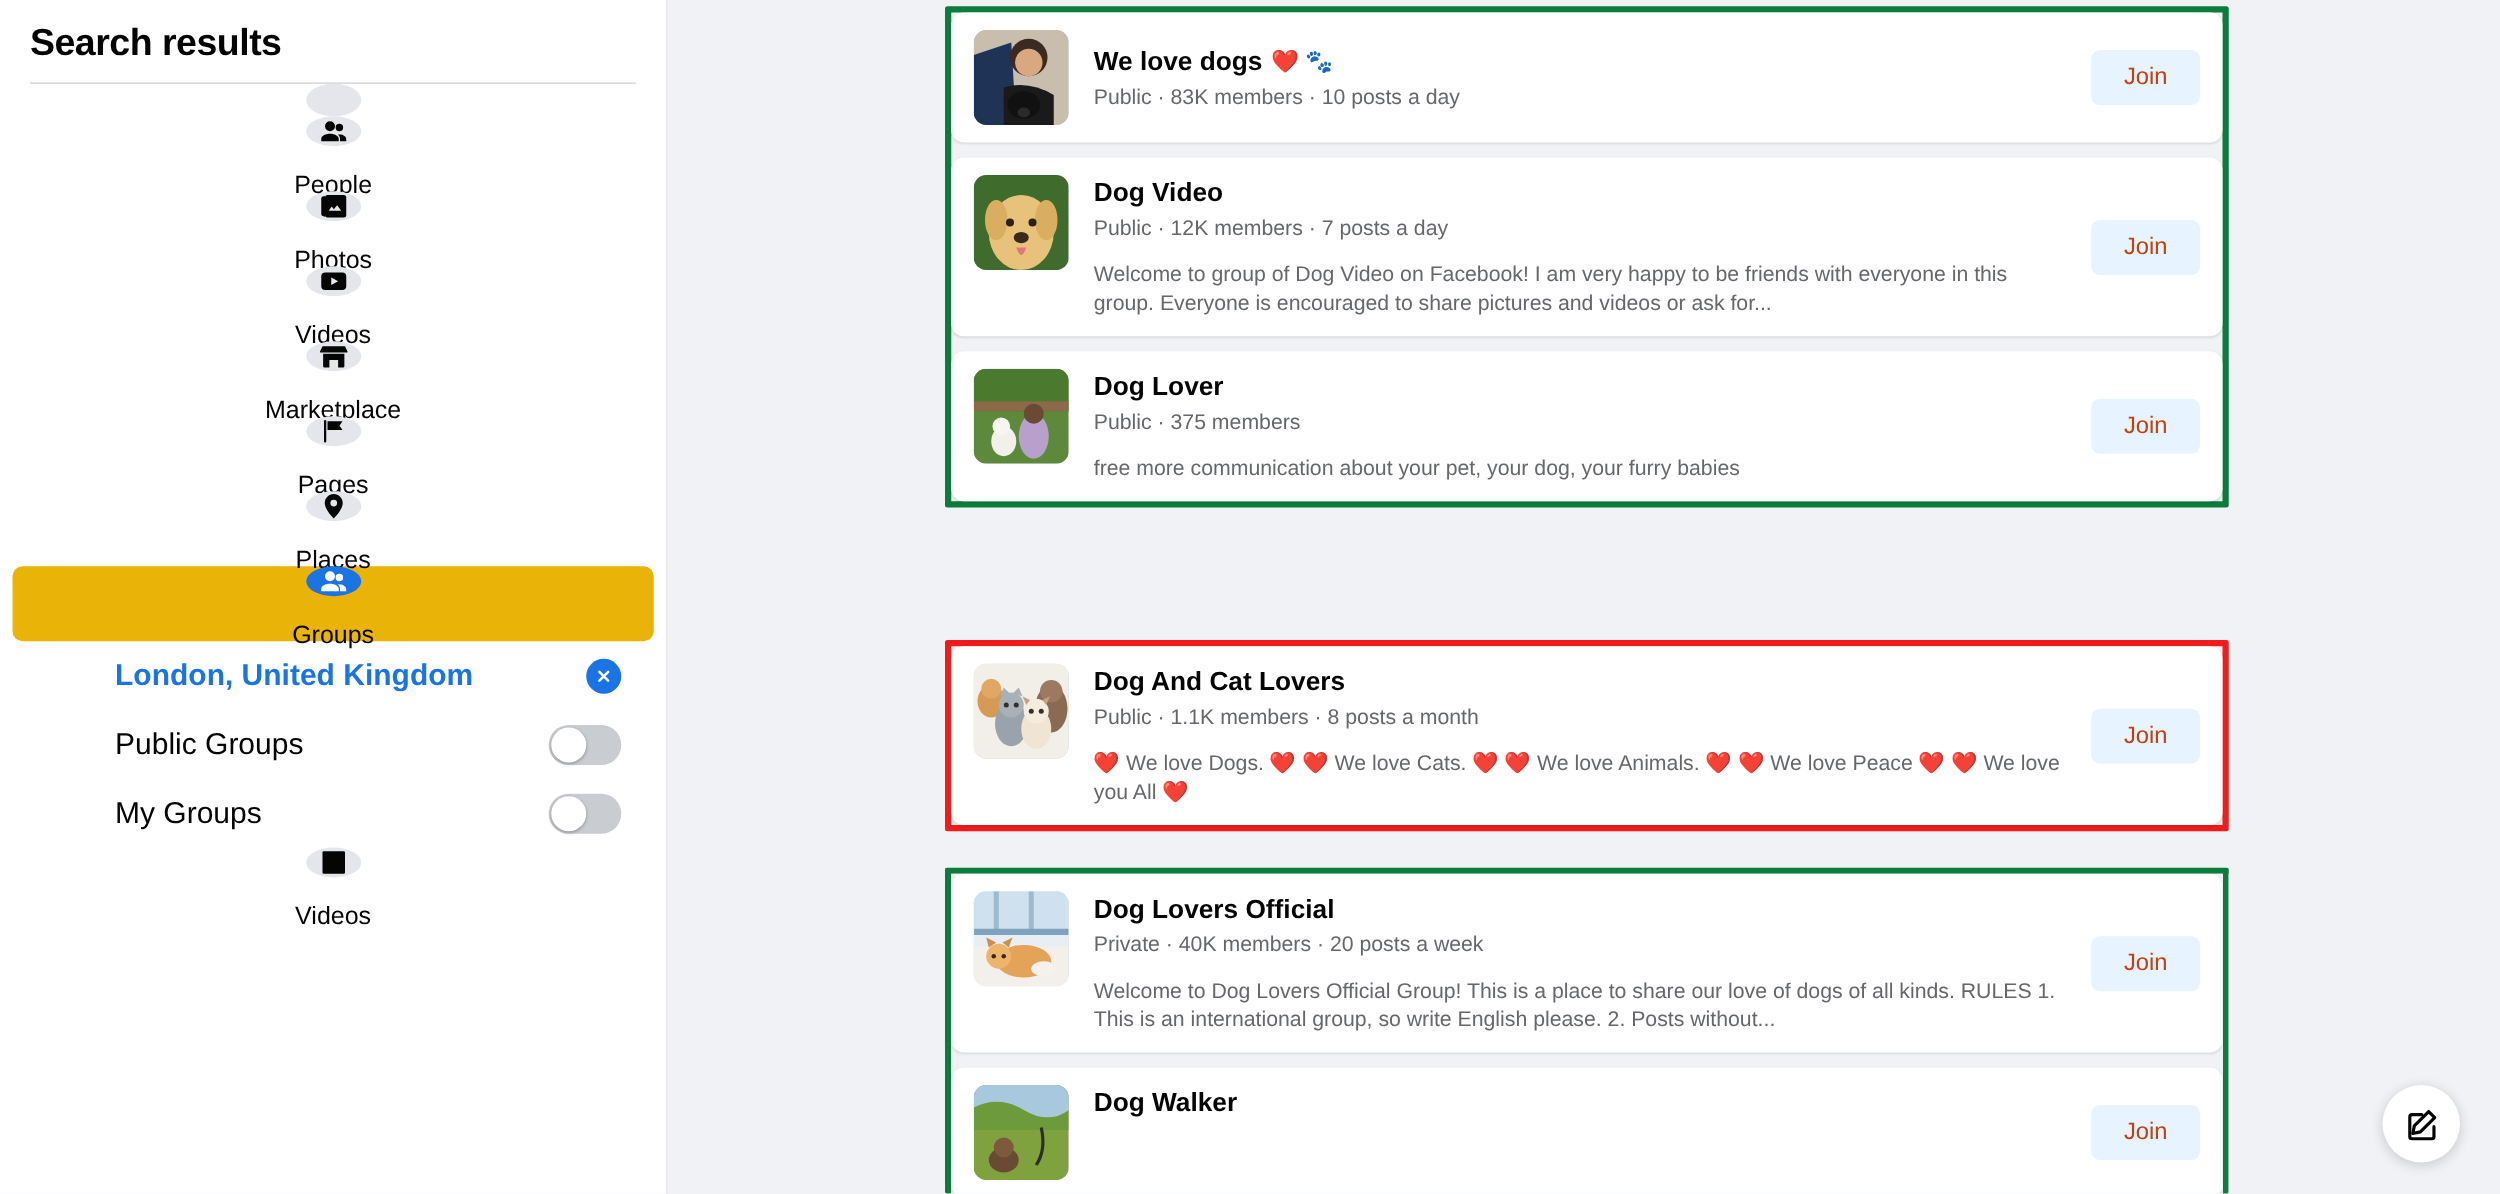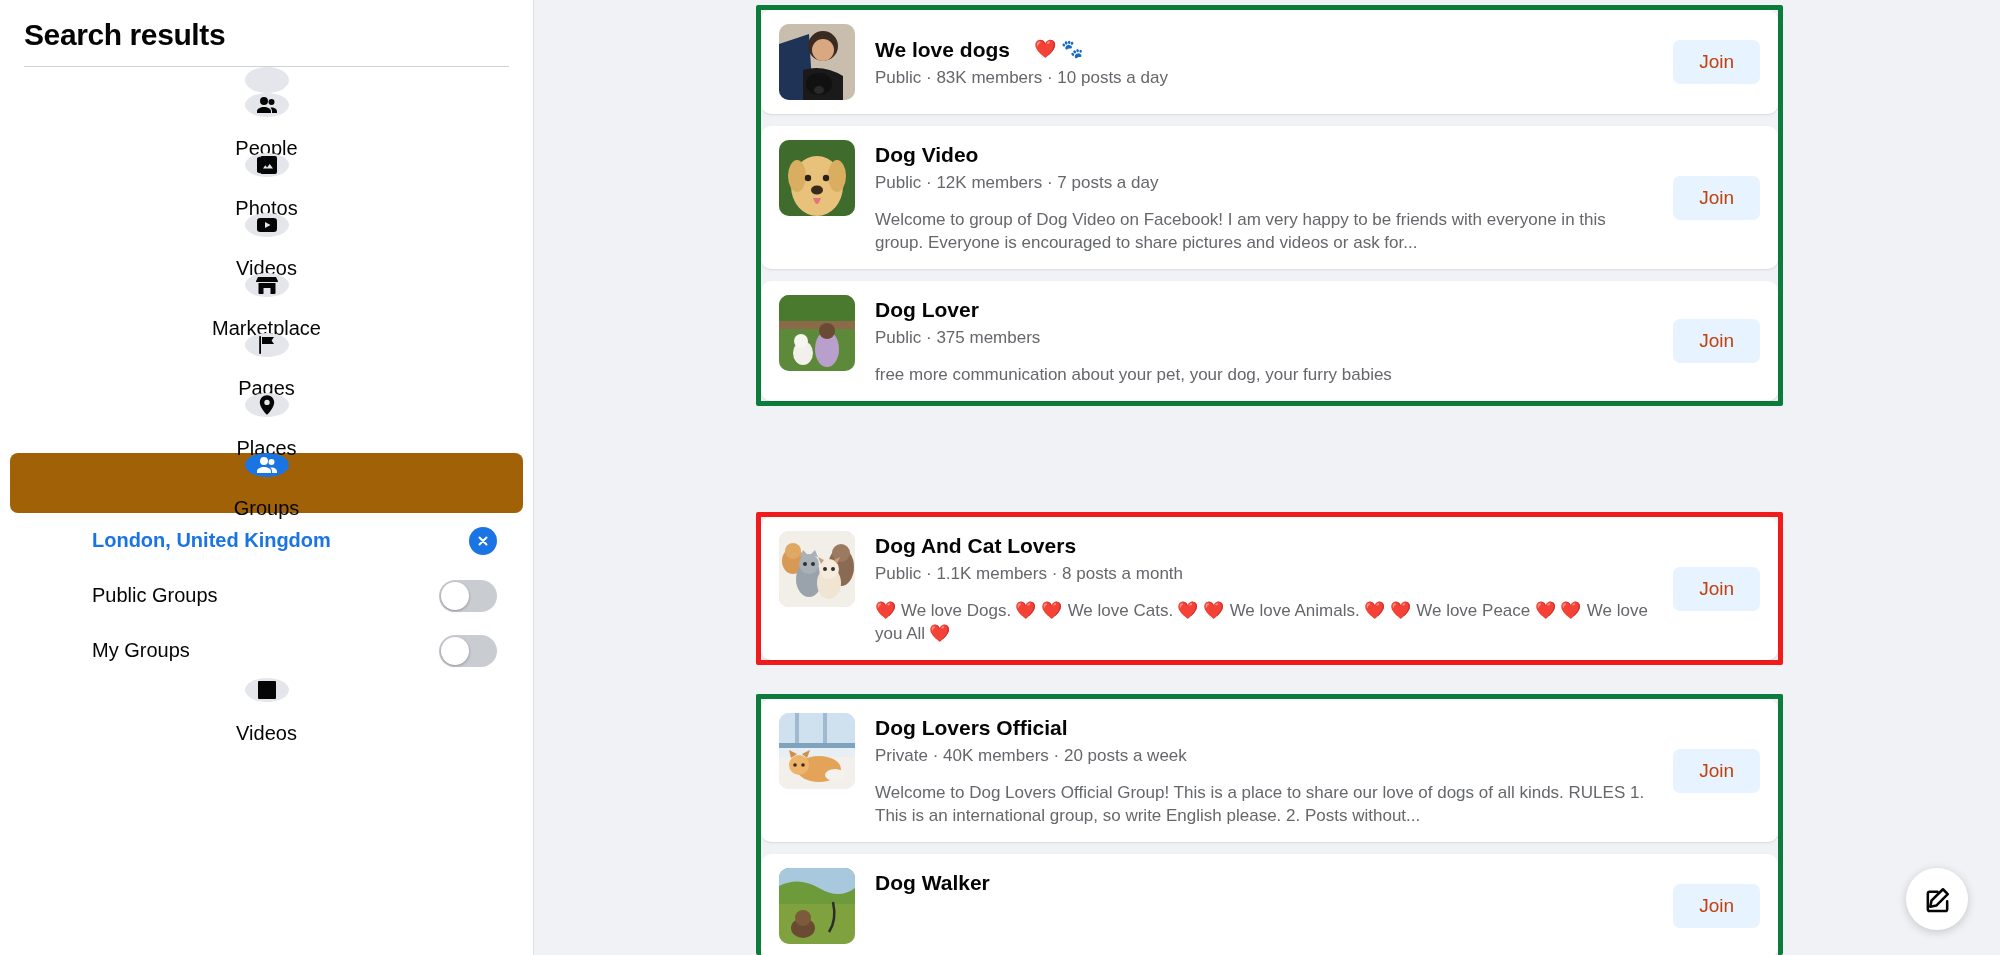--- a/index.html
+++ b/index.html
@@ -32,21 +32,21 @@
   .nav-item {
     display: flex; align-items: center;
     gap: 20px;
     height: 60px;
     padding: 0 14px;
     border-radius: 8px;
     cursor: pointer;
     flex-direction: column;
   }
   .nav-item.partial { height: 26px; overflow: hidden; }
-  .nav-item.active { background: #a16207; }
+  .nav-item.active { background: #eab308; }
   .nav-icon {
     width: 44px; height: 44px; min-width: 44px;
     border-radius: 50%;
     background: #e4e6eb;
     display: flex; align-items: center; justify-content: center;
     color: #050505;
   }
   .nav-icon.blue { background: #1b74e4; color: #ffffff; }
   .nav-icon svg { width: 24px; height: 24px; display: block; }
   .nav-label {
@@ -54,21 +54,21 @@
   }
 
   
   .filter-row {
     display: flex; align-items: center; justify-content: space-between;
     height: 55px;
     margin: 0 10px;
     padding: 0 16px 0 72px;
     border-radius: 8px;
   }
-  .filter-label { font-size: 20px; color: #050505; }
+  .filter-label { font-size: 24px; color: #050505; }
   .filter-label.link { color: #1b74e4; font-weight: 600; }
   .close-chip {
     width: 28px; height: 28px; border-radius: 50%;
     background: #1b74e4; color: #fff;
     display: flex; align-items: center; justify-content: center;
     cursor: pointer;
   }
   .close-chip svg { width: 14px; height: 14px; }
   .toggle {
     width: 58px; height: 32px; border-radius: 16px;
@@ -124,21 +124,21 @@
     margin-right: 20px;
     background: #d8dadf;
     position: relative;
   }
   .thumb svg { display: block; width: 100%; height: 100%; }
 
   .card-body { flex: 1; min-width: 0; padding-top: 2px; }
   .card-title {
     font-size: 21px; font-weight: bold; color: #050505;
     line-height: 1.2;
-    display: flex; align-items: center; gap: 24px;
+    display: flex; align-items: center; gap: 7px;
   }
   .card-meta {
     font-size: 17px; color: #65676b;
     margin-top: 5px; line-height: 1.3;
   }
   .card-desc {
     font-size: 17px; color: #65676b;
     margin-top: 15px; line-height: 1.35;
   }
   .emoji { font-size: 18px; }

